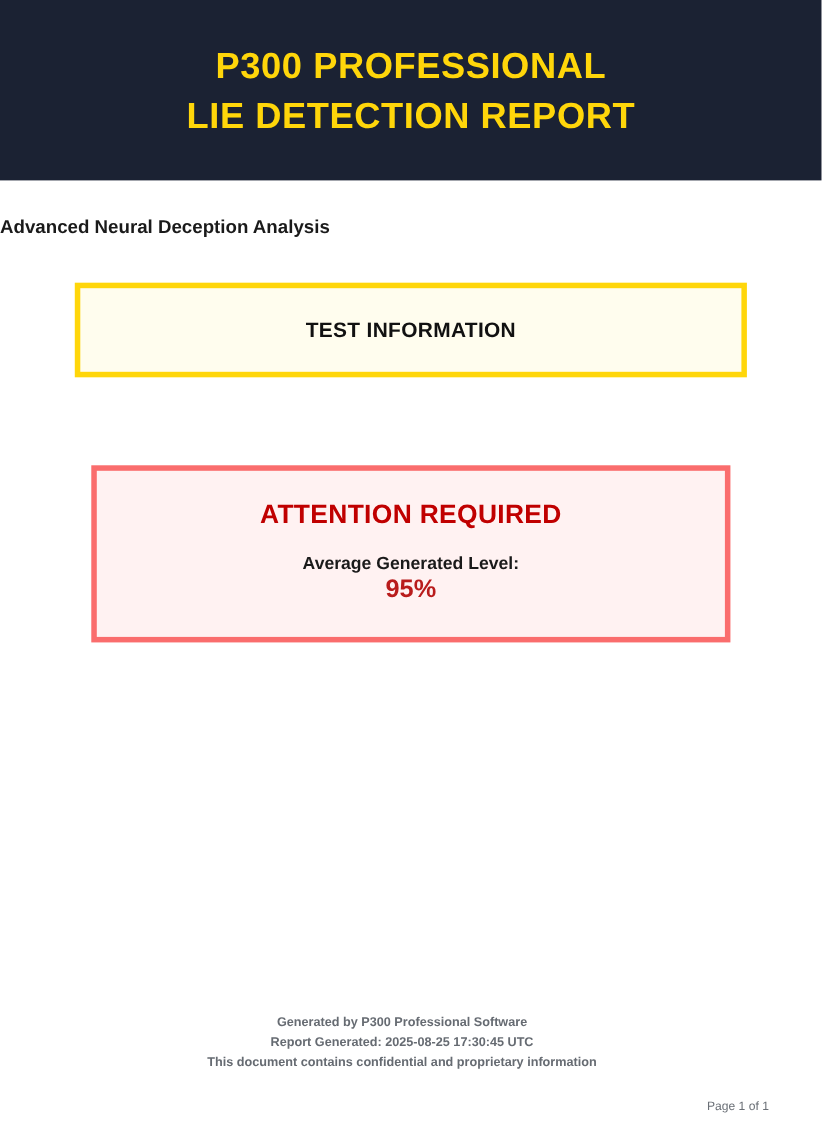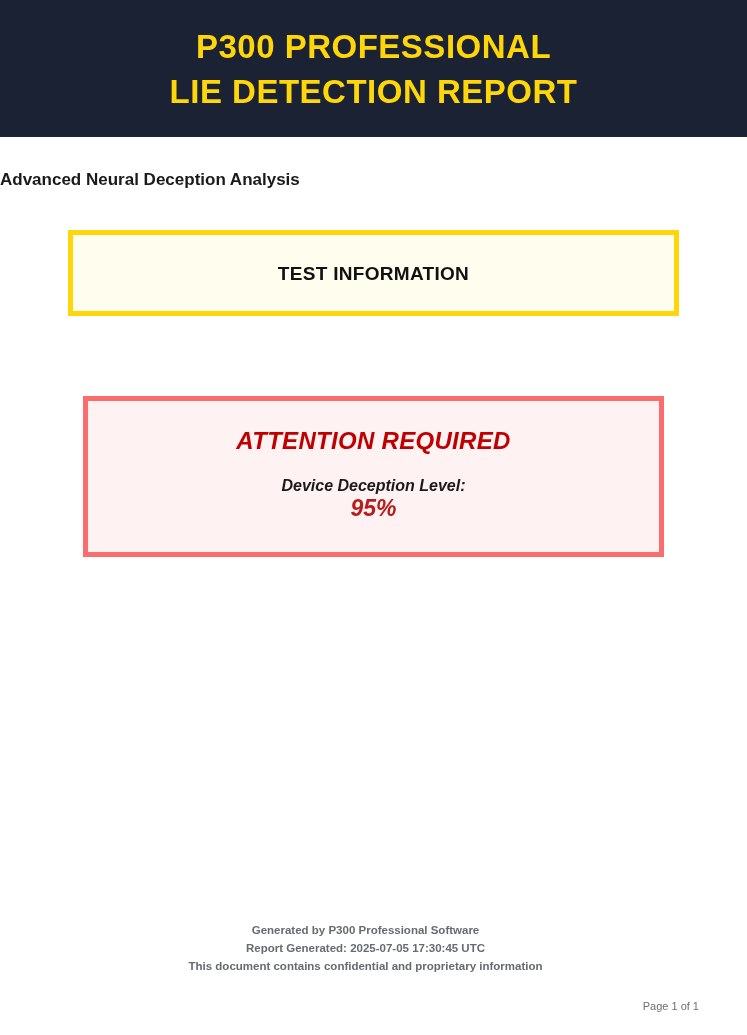--- a/index.html
+++ b/index.html
@@ -12,21 +12,21 @@
     background: #ffffff;
     font-family: "Liberation Sans", sans-serif;
     color: #1a1a1a;
     overflow: hidden;
     position: relative;
   }
 
   
   .header-banner {
     background: #1b2233;
-    height: 137px;
+    height: 164px;
     display: flex;
     flex-direction: column;
     align-items: center;
     justify-content: center;
     box-sizing: border-box;
   }
   .header-banner .title-line {
     color: #ffd60a;
     font-size: 33px;
     font-weight: bold;
@@ -69,21 +69,20 @@
   }
 
   
   .alert-card {
     margin: 80px 83px 0 83px;
     border: 5px solid #fa6d6d;
     background: #fff2f2;
     box-sizing: border-box;
     padding: 26px 10px 30px 10px;
     text-align: center;
-    font-style: italic;
   }
   .alert-title {
     color: #c00000;
     font-size: 24px;
     font-weight: bold;
     letter-spacing: 0.3px;
   }
   .alert-label {
     margin-top: 22px;
     font-size: 16px;
@@ -125,23 +124,23 @@
 </div>
 
 <div class="subtitle">Advanced Neural Deception Analysis</div>
 
 <div class="info-card">
   <div class="info-card-title">TEST INFORMATION</div>
 </div>
 
 <div class="alert-card">
   <div class="alert-title">ATTENTION REQUIRED</div>
-  <div class="alert-label">Device Deception Level:</div>
+  <div class="alert-label">Average Generated Level:</div>
   <div class="alert-value">95%</div>
 </div>
 
 <div class="footer">
   <div>Generated by P300 Professional Software</div>
-  <div>Report Generated: 2025-07-05 17:30:45 UTC</div>
+  <div>Report Generated: 2025-08-25 17:30:45 UTC</div>
   <div>This document contains confidential and proprietary information</div>
 </div>
 
 <div class="page-number">Page 1 of 1</div>
 
 </body></html>

